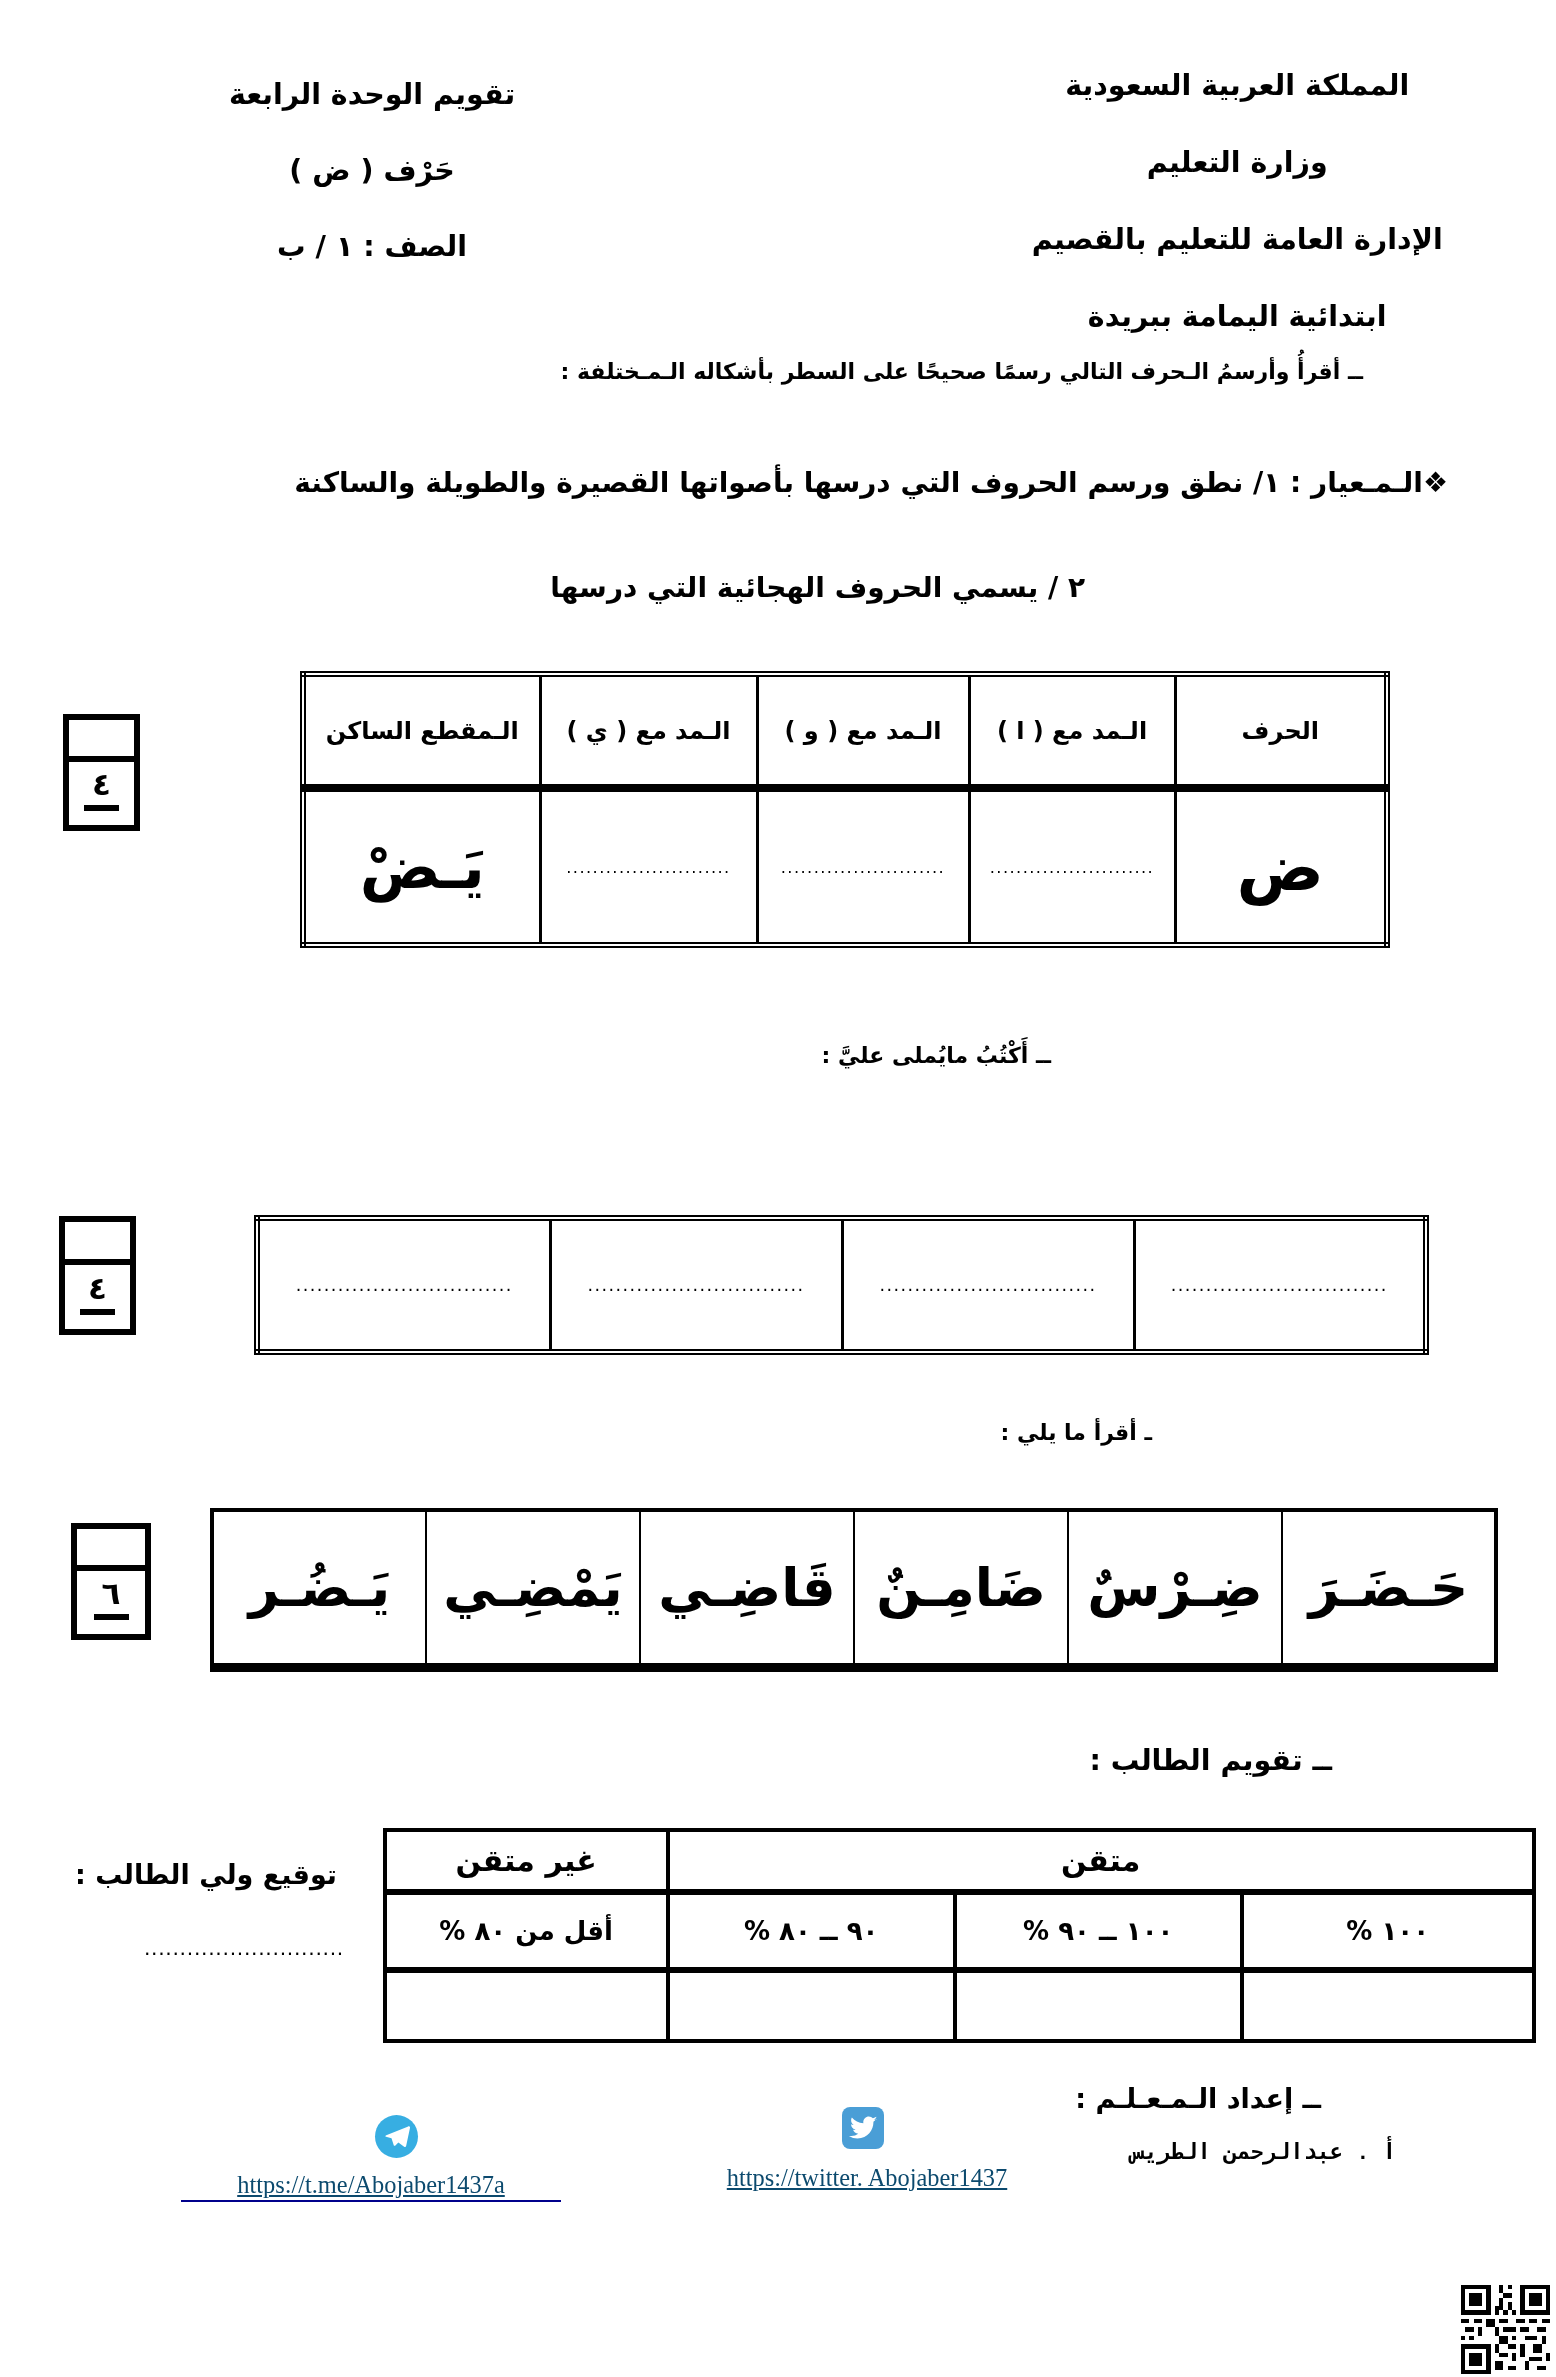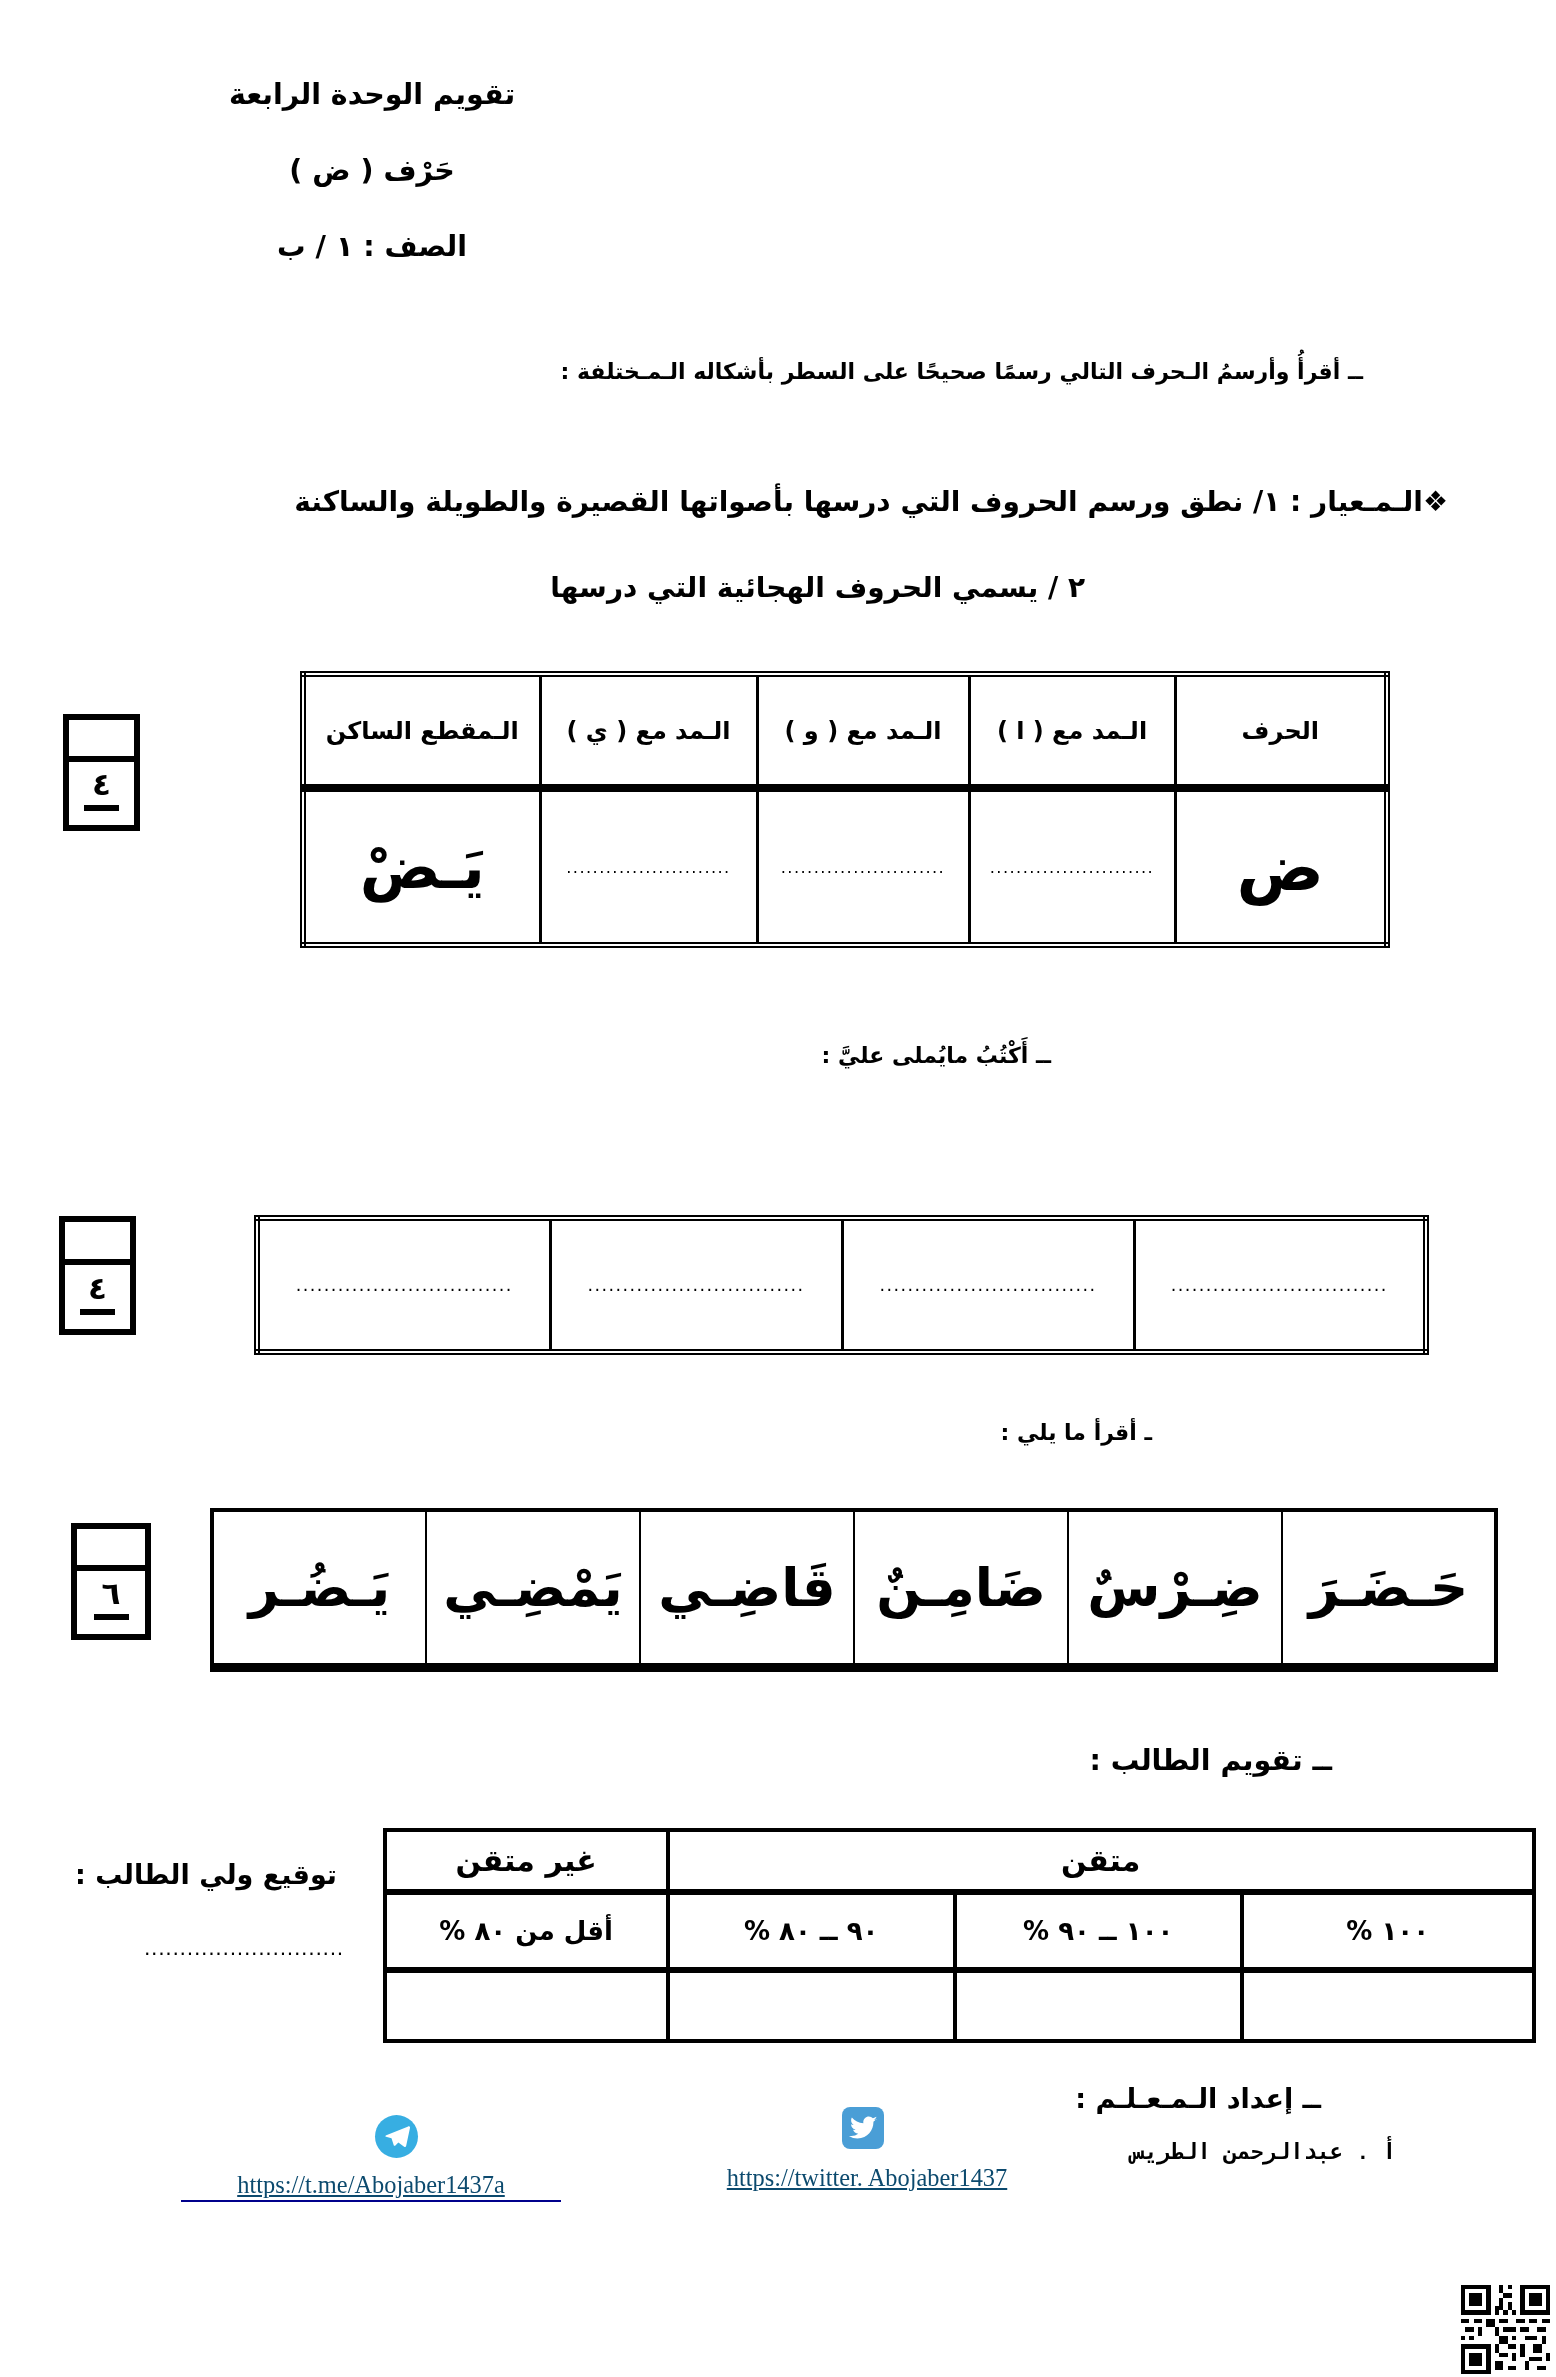--- a/index.html
+++ b/index.html
@@ -66,29 +66,35 @@
   .link.heavy { border-bottom:2.7px solid #00008b; padding-bottom:0.7px; }
   .icon-badge { display:flex; align-items:center; justify-content:center; }
   .tg { width:43px; height:43px; border-radius:50%; background:#37aee2; }
   .tw { width:42px; height:42px; border-radius:8.1px; background:#4a9ed6; }
 </style>
 </head>
 <body>
 
 <div class="page">
 
+  <div class="abs ministry">
+    <div>المملكة العربية السعودية</div>
+    <div>وزارة التعليم</div>
+    <div>الإدارة العامة للتعليم بالقصيم</div>
+    <div>ابتدائية اليمامة ببريدة</div>
+  </div>
 
   <div class="abs hdr-left">
     <div>تقويم الوحدة الرابعة</div>
     <div>حَرْف ( ض )</div>
     <div>الصف : ١ / ب</div>
   </div>
 
   <div class="abs line44" style="top:359px; right:193px;">ــ أقرأُ وأرسمُ الـحرف التالي رسمًا صحيحًا على السطر بأشكاله الـمـختلفة :</div>
-  <div class="abs line41" style="top:466px; right:108px;margin-top:19px;">❖الـمـعيار : ١/ نطق ورسم الحروف التي درسها بأصواتها القصيرة والطويلة والساكنة</div>
+  <div class="abs line41" style="top:466px; right:108px;">❖الـمـعيار : ١/ نطق ورسم الحروف التي درسها بأصواتها القصيرة والطويلة والساكنة</div>
   <div class="abs line41" style="top:571px; right:471px;">٢ / يسمي الحروف الهجائية التي درسها</div>
 
   <table class="abs frame t1" style="top:671px; right:166px; width:1083px;" dir="rtl">
     <colgroup>
       <col style="width:212px">
         <col style="width:206px">
         <col style="width:212px">
         <col style="width:217px">
         <col style="width:237px">
     </colgroup>

